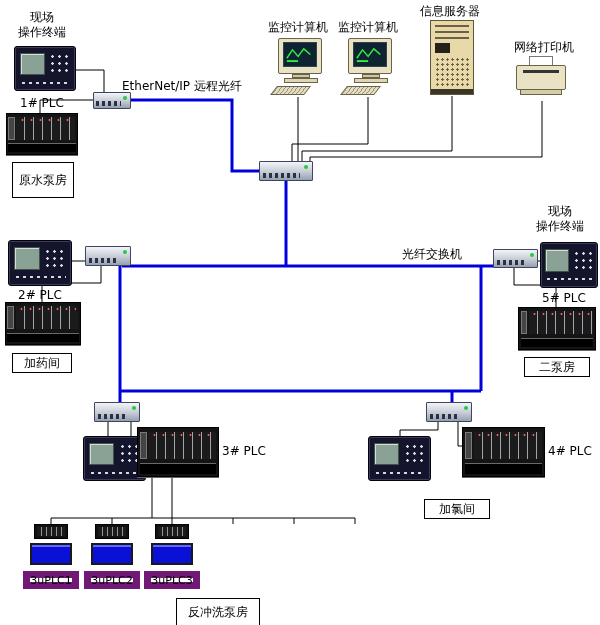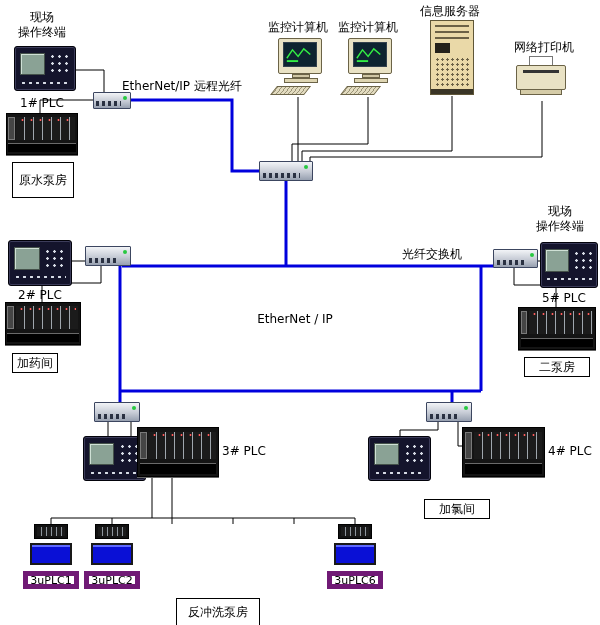--- a/index.html
+++ b/index.html
@@ -43,21 +43,21 @@
   .printer{position:absolute;width:52px;height:44px}
   .printer .paper{position:absolute;left:13px;top:0;width:24px;height:11px;background:#fff;border:1px solid #777}
   .printer .pbody{position:absolute;left:0;top:9px;width:50px;height:25px;background:#e9e2c4;border:1px solid #6b6347;border-radius:2px}
   .printer .slot{position:absolute;left:7px;top:14px;width:36px;height:3px;background:#333}
   .printer .tray{position:absolute;left:4px;top:33px;width:42px;height:6px;background:#d5cca8;border:1px solid #6b6347}
   
   .unit{position:absolute;top:524px;width:56px;height:66px}
   .unit .uplc{position:absolute;left:11px;top:0;width:34px;height:15px;background:#111;border:1px solid #000}
   .unit .uplc i{position:absolute;left:2px;top:2px;right:2px;bottom:2px;background:repeating-linear-gradient(90deg,#1b1b1b 0 4px,#8d949c 4px 5px)}
   .unit .uscr{position:absolute;left:7px;top:19px;width:42px;height:22px;background:#0a10d6;border:2px solid #191919;box-shadow:inset 0 2px 0 #5f6aff}
-  .unit .ulabel{position:absolute;left:0;top:47px;width:56px;height:18px;border:5px solid #701a75;background:#fff;display:flex;align-items:center;justify-content:center;font-size:11px}
+  .unit .ulabel{position:absolute;left:0;top:47px;width:56px;height:18px;border:7px solid #701a75;background:#fff;display:flex;align-items:center;justify-content:center;font-size:11px}
 </style>
 </head>
 <body>
 
 <div class="canvas">
 
   <svg class="wires" width="600" height="625" viewBox="0 0 600 625">
     <g fill="none" stroke-width="3" stroke="#0000dd">
       <polyline points="131,100 232,100 232,171 259,171"></polyline>
       <polyline points="286,181 286,266"></polyline>
@@ -176,24 +176,23 @@
     <span class="ports"></span>
     <span class="led"></span>
   </div>
   <div class="lbl" style="left:18px;top:288px">2# PLC</div>
   <div class="plc" style="left:5px;top:302px;width:76px;height:43px">
     <span class="psu"></span>
     <span class="mods"></span>
     <span class="leds"></span>
     <span class="base"></span>
   </div>
-  <div class="box" style="left:12px;top:353px;width:46px;height:20px">加药间</div>
+  <div class="box" style="left:12px;top:353px;width:60px;height:20px">加药间</div>
 
   <div class="lbl center" style="left:230px;top:312px;width:130px">
-    <div style="margin-bottom:8px">EtherNet / IP</div>
   </div>
   <div class="lbl" style="left:402px;top:247px">光纤交换机</div>
 
   <div class="lbl center pre" style="left:528px;top:204px;width:64px">现场
 操作终端</div>
   <div class="sw" style="left:493px;top:249px;width:45px;height:19px">
     <span class="ports"></span>
     <span class="led"></span>
   </div>
   <div class="hmi" style="left:540px;top:242px;width:58px;height:46px">
@@ -253,23 +252,23 @@
     <span class="uscr"></span>
     <span class="ulabel">3uPLC1</span>
   </div>
   <div class="unit" style="left:84px">
     <span class="uplc">
         <i></i>
       </span>
     <span class="uscr"></span>
     <span class="ulabel">3uPLC2</span>
   </div>
-  <div class="unit" style="left:327px">
+  <div class="unit" style="left:144px">
     <span class="uplc">
         <i></i>
       </span>
     <span class="uscr"></span>
-    <span class="ulabel">3uPLC6</span>
+    <span class="ulabel">3uPLC3</span>
   </div>
 
   <div class="box" style="left:176px;top:598px;width:84px;height:28px">反冲洗泵房</div>
 
 </div>
 
 </body></html>

